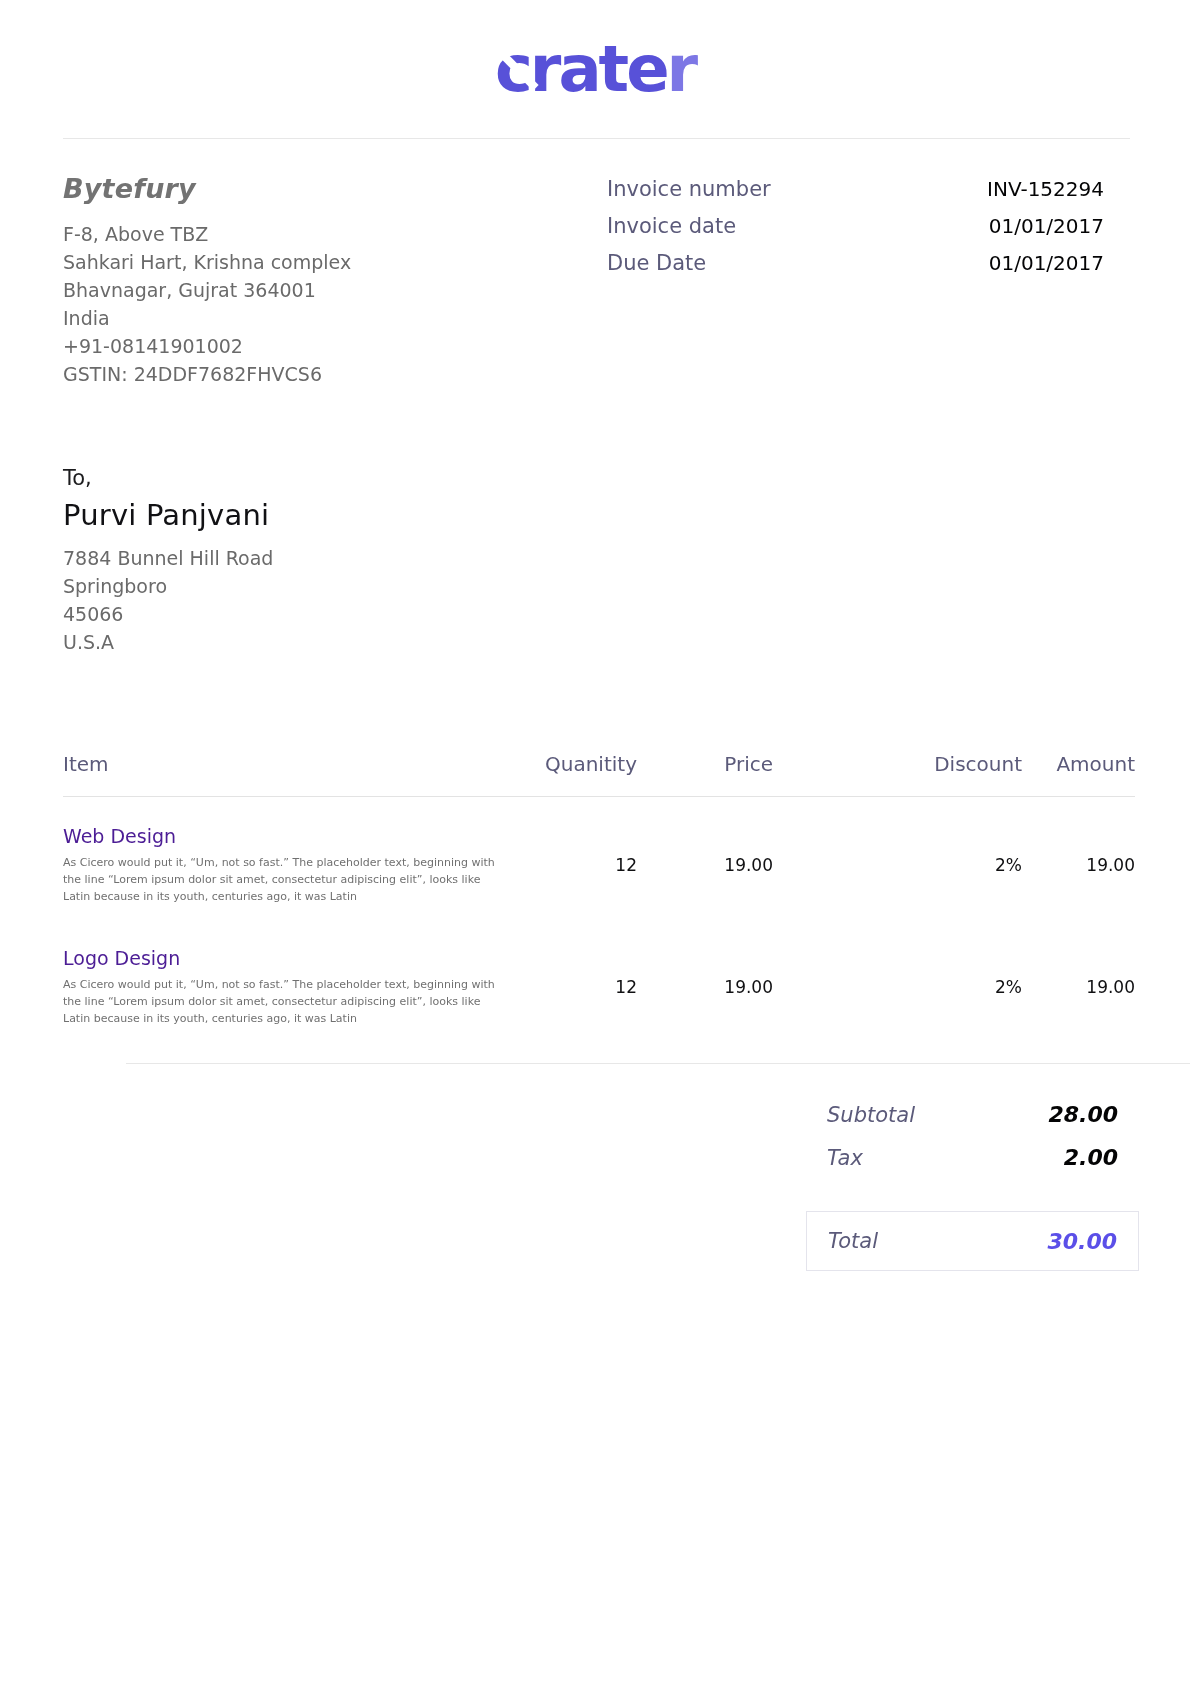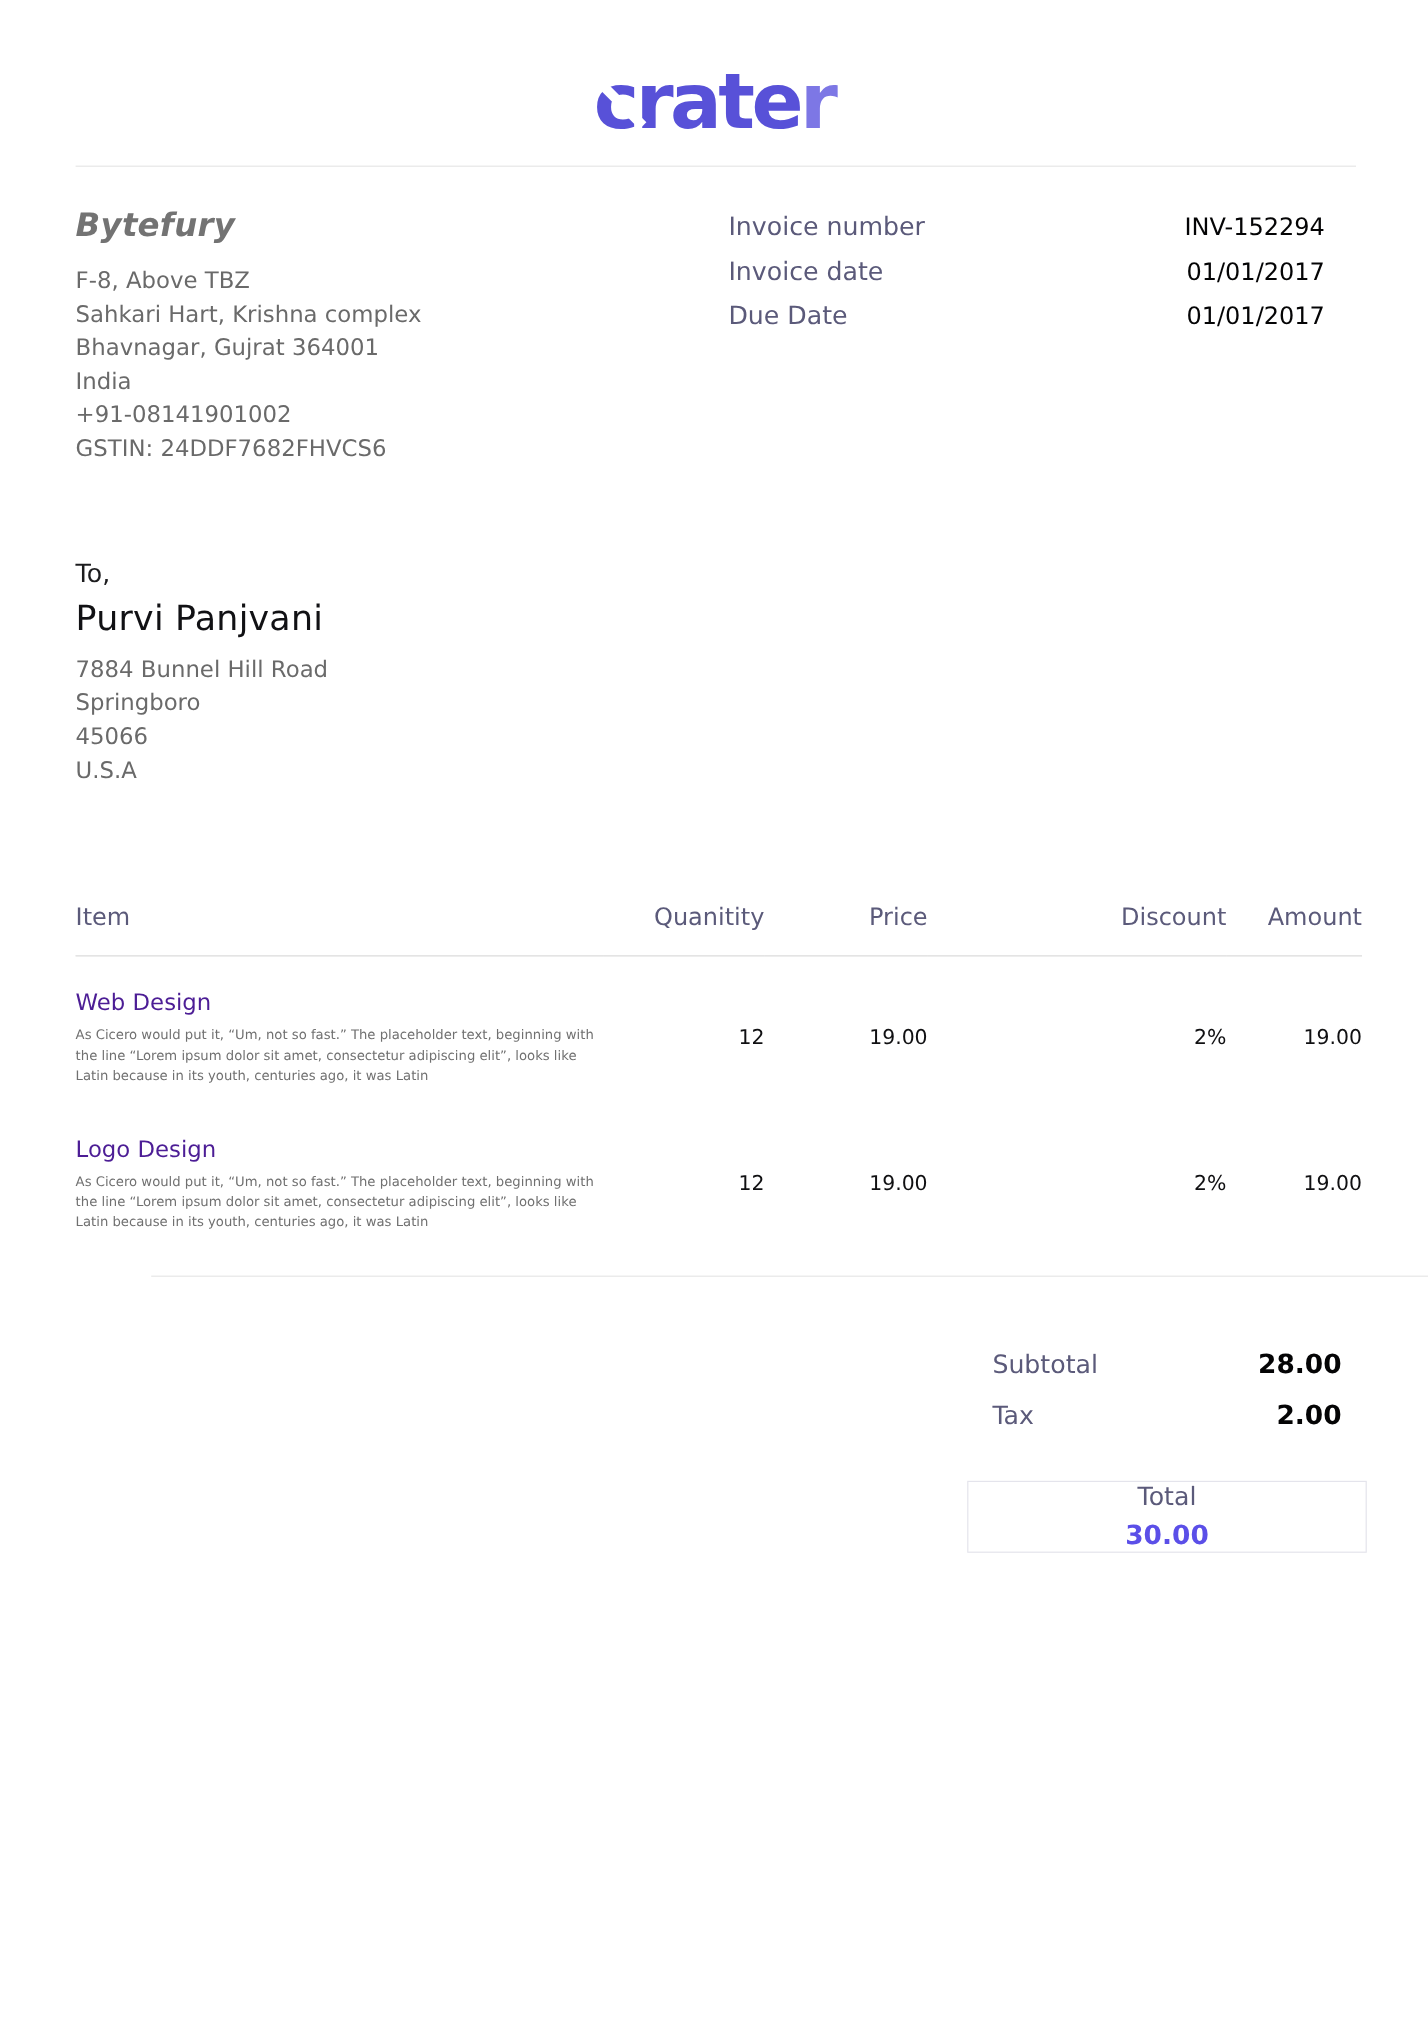--- a/index.html
+++ b/index.html
@@ -7,21 +7,21 @@
   body {
     width:1190px; height:1684px;
     font-family:"DejaVu Sans","Liberation Sans",sans-serif;
     color:#0b0b0c;
     position:relative;
     overflow:hidden;
   }
   .page { width:1190px; height:1684px; background:#fff; }
 
   
-  .logo-row { padding-top:34px; height:138px; display:flex; justify-content:center; align-items:center; }
+  .logo-row { padding-top:34px; height:138px; display:flex; justify-content:center; align-items:flex-start; }
   .logo {
     font-size:64px; font-weight:700; letter-spacing:-3px; line-height:1.1;
     color:#5851d8; user-select:none;
   }
   .logo .logo-c { position:relative; display:inline-block; }
   .logo .logo-c::after {
     content:""; position:absolute; left:-7px; top:30px; width:56px; height:8px;
     background:#ffffff; transform:rotate(45deg);
   }
   .logo .logo-last { color:#7d77e5; }
@@ -56,27 +56,27 @@
   table.items td { vertical-align:middle; padding:28px 0 14px 0; }
   table.items td.cell-item { vertical-align:top; }
   .item-name { font-size:19px; color:#4c1d95; margin-bottom:7px; }
   .item-desc { font-size:11px; line-height:1.55; color:#707070; width:438px; }
   td.cell-num { text-align:right; font-size:17px; color:#101012; }
   td.cell-discount { padding-right:64px; }
 
   .bottom-divider { margin:22px 55px 0 63px; width:1072px; }
 
   
-  .totals-section { width:333px; margin:45px 51px 0 auto; }
+  .totals-section { width:333px; margin:22px 51px 0 auto;font-style:italic; }
   .totals-row { display:flex; justify-content:space-between; align-items:baseline; padding:0 21px; height:43px; }
   .totals-label { font-size:21px; color:#5b5a7a; }
   .totals-value { font-size:22px; font-weight:700; color:#040405; }
   .total-box {
     margin-top:23px; height:60px; border:1px solid #e4e4ec;
-    display:flex; justify-content:space-between; align-items:center; padding:0 21px;flex-direction:column;
+    display:flex; justify-content:space-between; align-items:center; padding:0 21px;
   }
   .total-box .totals-value { font-weight:700; }
 </style>
 </head>
 <body>
 
 <div class="page">
 
   <div class="logo-row">
     <div class="logo" style="color: rgb(88, 81, 216);">

